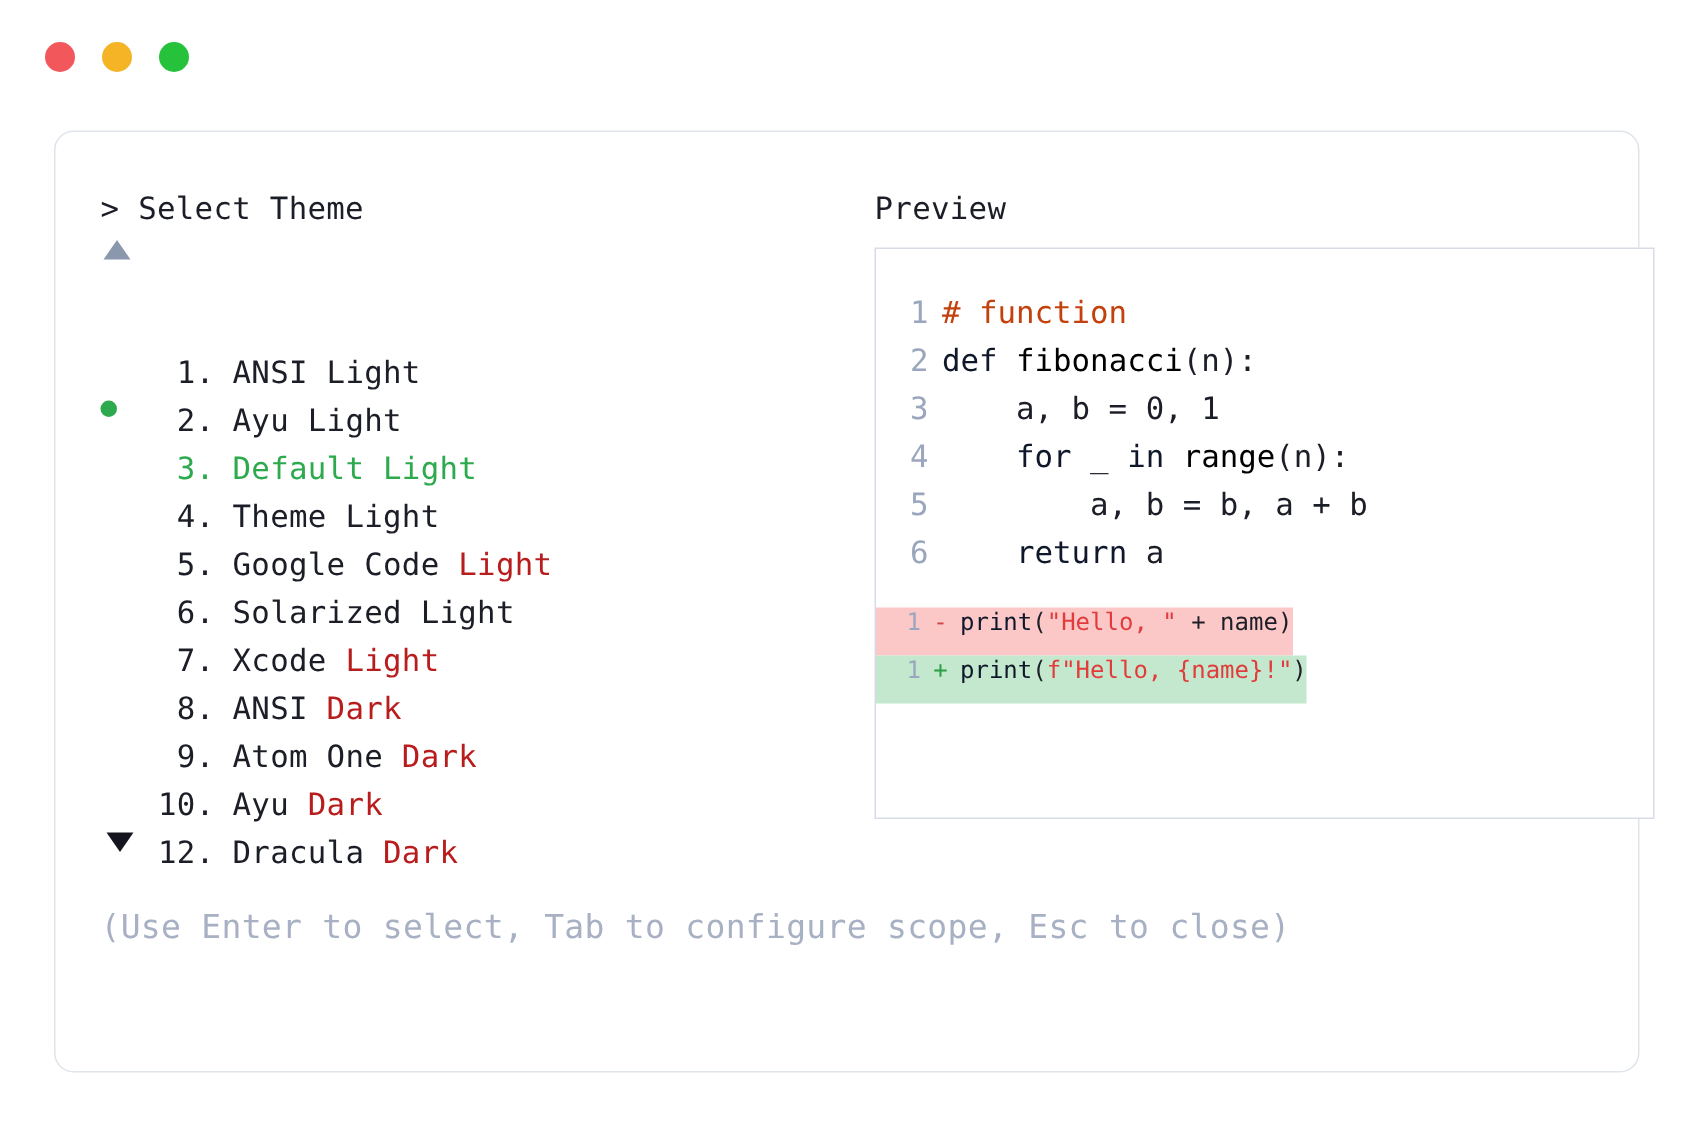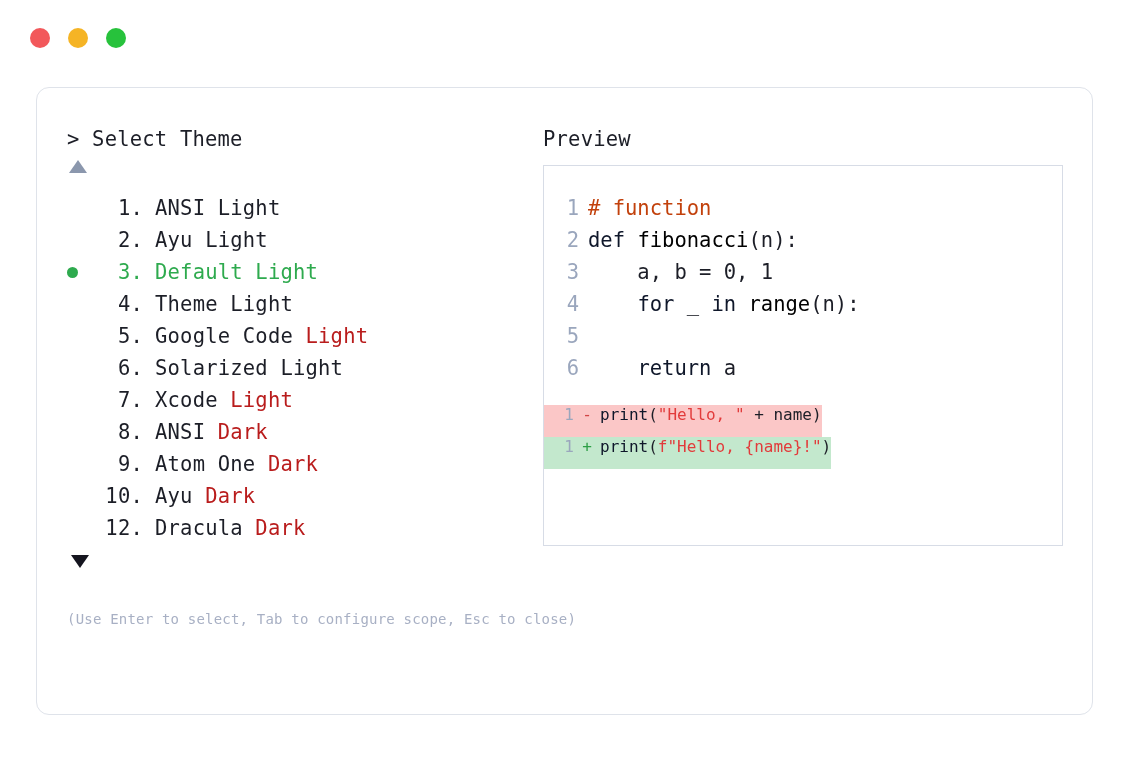--- a/index.html
+++ b/index.html
@@ -31,21 +31,21 @@
 
   .card-inner {
     position: relative;
     width: 100%; height: 100%;
     padding: 36px 30px 22px 30px;
   }
 
   
   .cols { display: flex; align-items: flex-start; }
   .col-left  { width: 476px; flex: 0 0 476px; }
-  .col-right { flex: 1 1 auto; }
+  .col-right { flex: 1 1 auto; margin-left: 40px; }
 
   .heading {
     font-size: 20.5px;
     line-height: 30px;
     color: #1c1e27;
     letter-spacing: 0.2px;
     white-space: pre;
   }
   .heading-preview { color: #1c1e27; }
 
@@ -77,33 +77,33 @@
   }
   .bullet {
     width: 11px; height: 11px; border-radius: 50%;
     background: #2eaa4e; display: block;
   }
   .num-cell {
     width: 50px; flex: 0 0 50px;
     text-align: right;
     color: #1c1e27;
   }
-  .name-cell { padding-left: 12px; color: #1c1e27; }
+  .name-cell { padding-left: 12px; color: #1c1e27; margin-top: 40px; }
   .variant { color: #b91c1c; }
   .theme-row.selected .num-cell,
   .theme-row.selected .name-cell,
   .theme-row.selected .variant { color: #2eaa4e; }
 
   .arrow-down-row { height: 34px; display: flex; align-items: center; padding-left: 2px; }
 
   
   .hint {
     position: absolute;
     left: 30px; bottom: 80px;
-    font-size: 14px;
+    font-size: 22px;
     line-height: 30px;
     letter-spacing: 0.2px;
     color: #a8b0c4;
     white-space: pre;
   }
 
   
   .preview-panel {
     margin-top: 11px;
     width: 520px;
@@ -184,21 +184,21 @@
 
         <div class="col-right">
           <div class="heading heading-preview">Preview</div>
 
           <div class="preview-panel">
             <div class="code-area">
                 <div class="code-line"><span class="ln">1</span><span class="code-text"><span class="tok-comment"># function</span></span></div>
                 <div class="code-line"><span class="ln">2</span><span class="code-text"><span class="tok-keyword">def </span><span class="tok-func">fibonacci</span><span class="tok-plain">(n):</span></span></div>
                 <div class="code-line"><span class="ln">3</span><span class="code-text"><span class="tok-plain">    a, b = 0, 1</span></span></div>
                 <div class="code-line"><span class="ln">4</span><span class="code-text"><span class="tok-plain">    </span><span class="tok-keyword">for</span><span class="tok-plain"> _ </span><span class="tok-keyword">in</span><span class="tok-plain"> </span><span class="tok-func">range</span><span class="tok-plain">(n):</span></span></div>
-                <div class="code-line"><span class="ln">5</span></div>
+                <div class="code-line"><span class="ln">5</span><span class="code-text"><span class="tok-plain">        a, b = b, a + b</span></span></div>
                 <div class="code-line"><span class="ln">6</span><span class="code-text"><span class="tok-plain">    </span><span class="tok-keyword">return</span><span class="tok-plain"> a</span></span></div>
               </div>
             <div class="diff-gap"></div>
             <div class="diff-area">
                 <div class="diff-line diff-del"><span class="diff-ln">1</span><span class="diff-mark mark-del">-</span><span><span class="tok-keyword">print</span><span class="tok-plain">(</span><span class="tok-string">"Hello, "</span><span class="tok-plain"> + name)</span></span></div>
                 <div class="diff-line diff-add"><span class="diff-ln">1</span><span class="diff-mark mark-add">+</span><span><span class="tok-keyword">print</span><span class="tok-plain">(</span><span class="tok-string">f"Hello, {name}!"</span><span class="tok-plain">)</span></span></div>
               </div>
           </div>
         </div>
 

